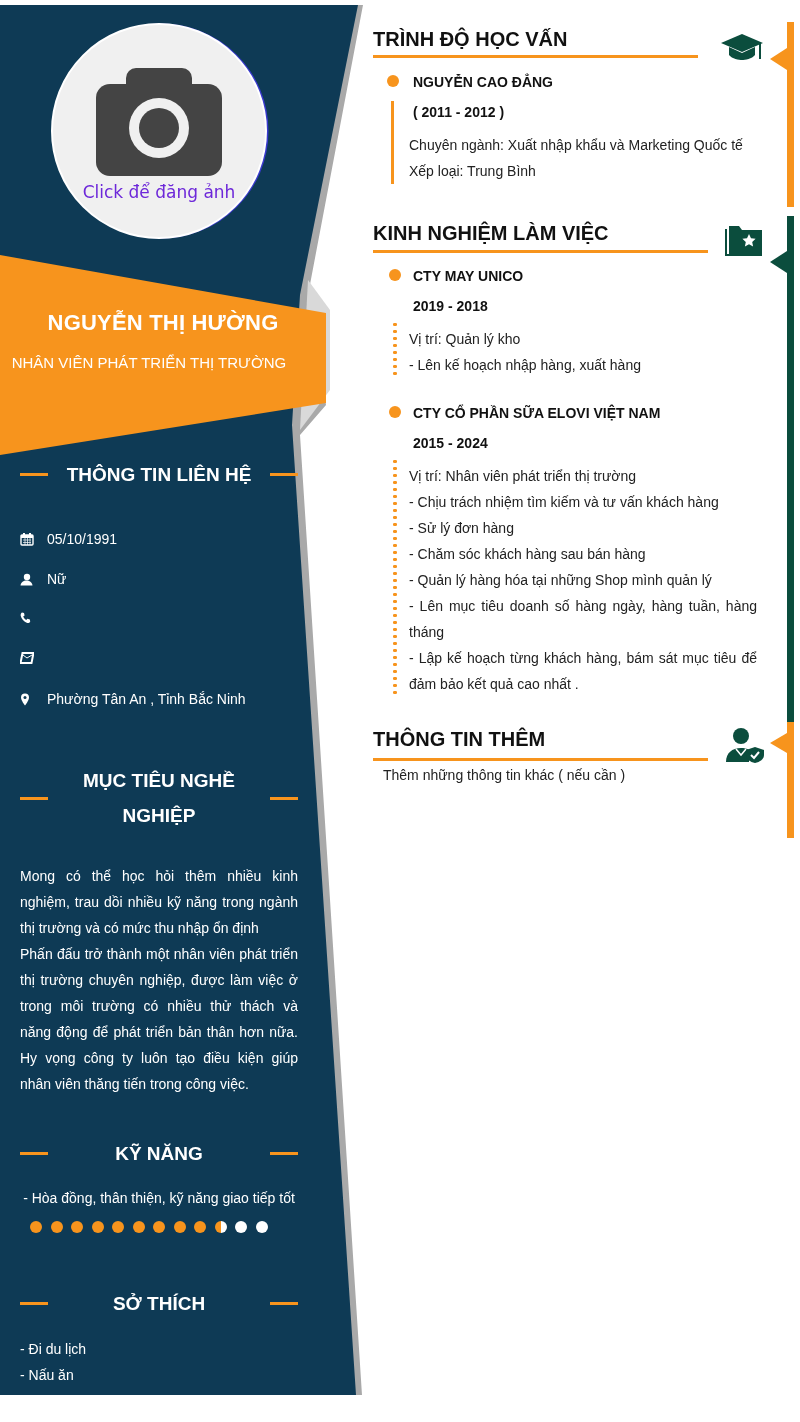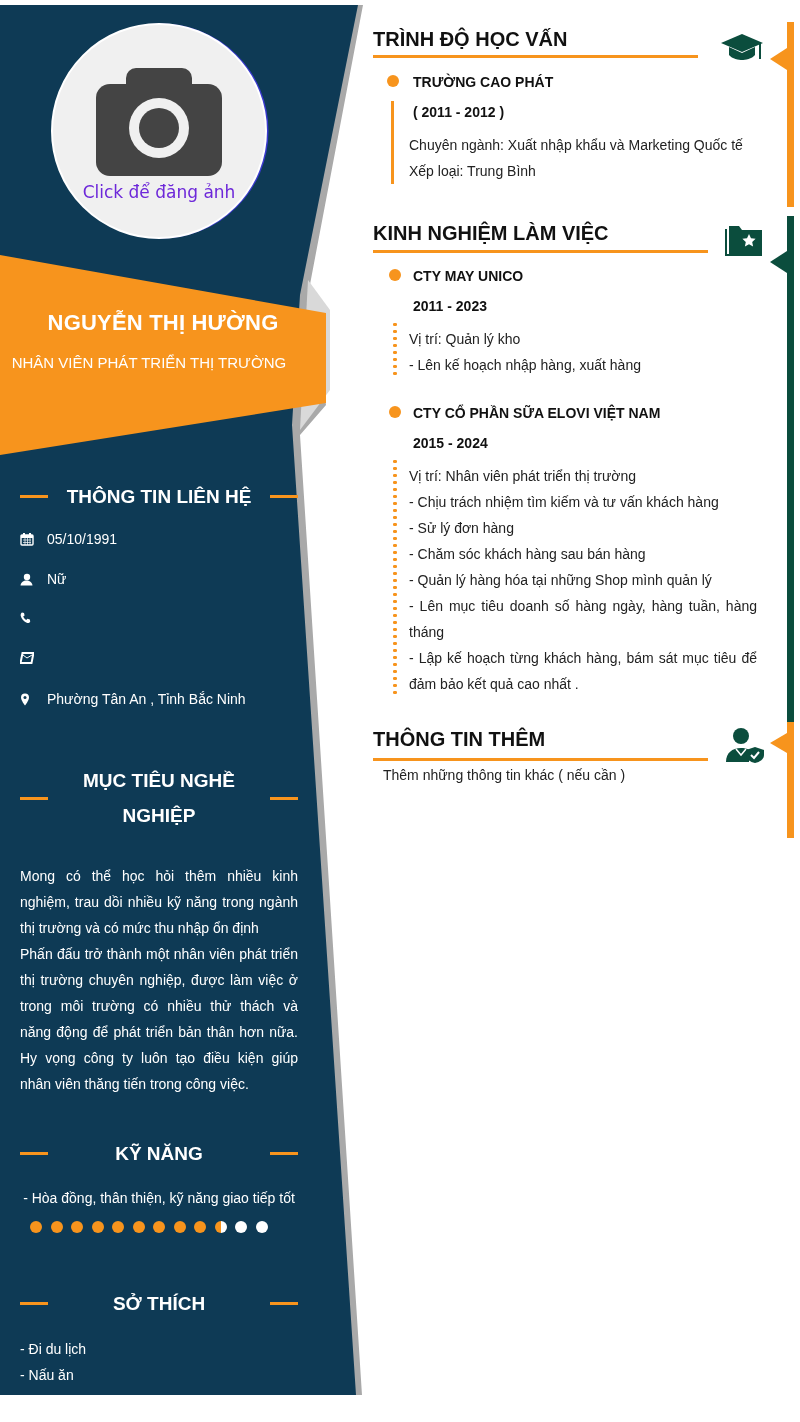--- a/index.html
+++ b/index.html
@@ -95,21 +95,21 @@
       <div class="lens"></div>
       <div class="lens-inner"></div>
   </div>
   <div class="avatar-label">Click để đăng ảnh</div>
 </div>
 
 <div class="name-banner"></div>
 <div class="name">NGUYỄN THỊ HƯỜNG</div>
 <div class="title">NHÂN VIÊN PHÁT TRIỂN THỊ TRƯỜNG</div>
 
-<div class="sb-heading" style="top:479px;">
+<div class="sb-heading" style="top:457px;">
   <span class="dash"></span>
   <span class="htext">THÔNG TIN LIÊN HỆ</span>
   <span class="dash"></span>
 </div>
 
 <div class="contact-row" style="top:531px;">
   <span class="ic">
     <svg width="14" height="14" viewBox="0 0 14 14">
         <rect x="1" y="3" width="12" height="10" rx="1" fill="none" stroke="#fff" stroke-width="1.4"></rect>
         <rect x="1" y="3" width="12" height="3" fill="#fff"></rect>
@@ -209,39 +209,39 @@
 <div class="sec-rule" style="top:55px;width:325px;"></div>
 <div class="sec-icon" style="left:720px;top:33px;">
   <svg width="44" height="30" viewBox="0 0 44 30">
       <path d="M22 1L1 10l21 9 21-9z" fill="#0b4d3d"></path>
       <path d="M9 14v8c3 4 10 5 13 5s10-1 13-5v-8l-13 6z" fill="#0b4d3d"></path>
       <rect x="39" y="10" width="2" height="16" fill="#0b4d3d"></rect>
     </svg>
 </div>
 
 <div class="bullet" style="left:387px;top:75px;"></div>
-<div class="item-head" style="top:74px;">TRƯỜNG CAO PHÁT</div>
+<div class="item-head" style="top:74px;">NGUYỄN CAO ĐẲNG</div>
 <div class="item-head" style="top:104px;">( 2011 - 2012 )</div>
 <div class="edu-line"></div>
 <div class="detail" style="top:132px;">Chuyên ngành: Xuất nhập khẩu và Marketing Quốc tế</div>
 <div class="detail" style="top:158px;">Xếp loại: Trung Bình</div>
 
 <div class="sec-title" style="top:222px;">KINH NGHIỆM LÀM VIỆC</div>
 <div class="sec-rule" style="top:250px;width:335px;"></div>
 <div class="sec-icon" style="left:725px;top:223px;">
   <svg width="40" height="34" viewBox="0 0 40 34">
       <path d="M1 6v26h36" fill="none" stroke="#0b4d3d" stroke-width="2"></path>
       <path d="M4 3h10l3 4h20v24H4z" fill="#0b4d3d"></path>
       <path d="M24 11l2 4.2 4.6 0.6-3.4 3.2 0.9 4.6-4.1-2.3-4.1 2.3 0.9-4.6-3.4-3.2 4.6-0.6z" fill="#fff"></path>
     </svg>
 </div>
 
 <div class="bullet" style="left:389px;top:269px;"></div>
 <div class="item-head" style="top:268px;">CTY MAY UNICO</div>
-<div class="item-head" style="top:298px;">2011 - 2023</div>
+<div class="item-head" style="top:298px;">2019 - 2018</div>
 <div class="dotted-line" style="left:393px;top:321px;height:56px;"></div>
 <div class="detail" style="top:326px;">Vị trí: Quản lý kho</div>
 <div class="detail" style="top:352px;">- Lên kế hoạch nhập hàng, xuất hàng</div>
 
 <div class="bullet" style="left:389px;top:406px;"></div>
 <div class="item-head" style="top:405px;">CTY CỔ PHẦN SỮA ELOVI VIỆT NAM</div>
 <div class="item-head" style="top:435px;">2015 - 2024</div>
 <div class="dotted-line" style="left:393px;top:458px;height:240px;"></div>
 <div class="detail" style="top:463px;">Vị trí: Nhân viên phát triển thị trường</div>
 <div class="detail" style="top:489px;">- Chịu trách nhiệm tìm kiếm và tư vấn khách hàng</div>

